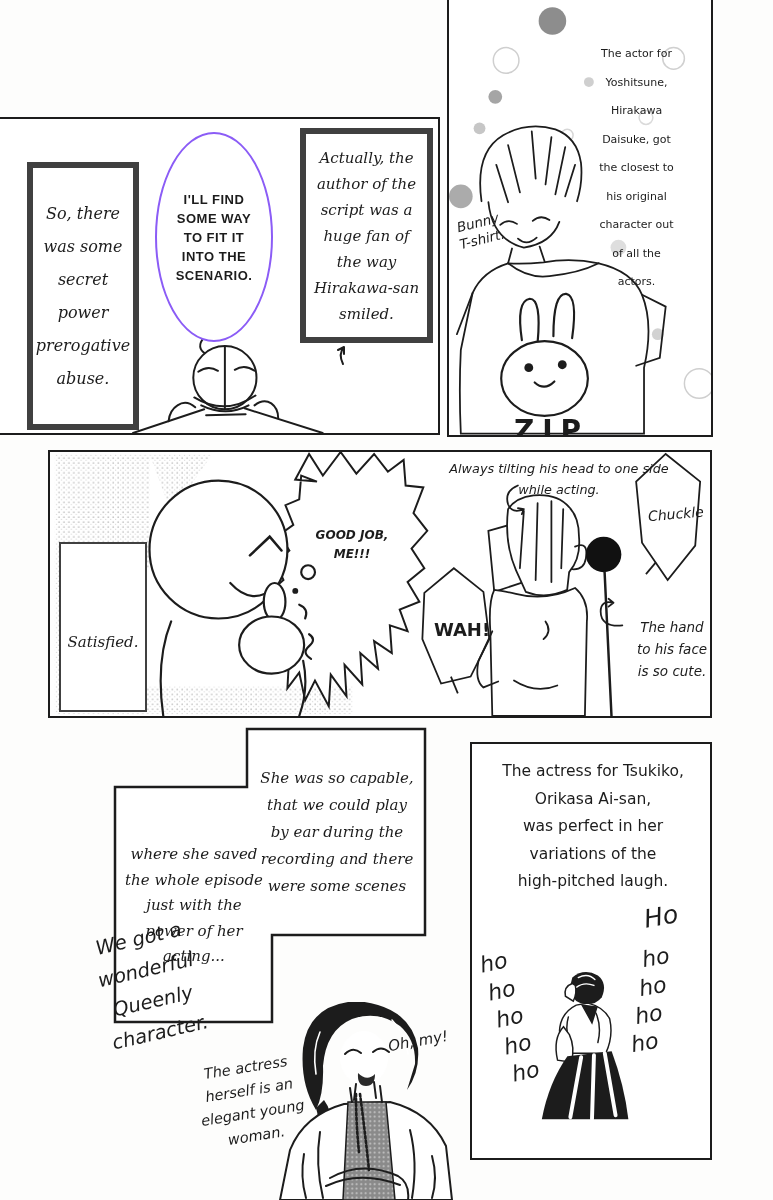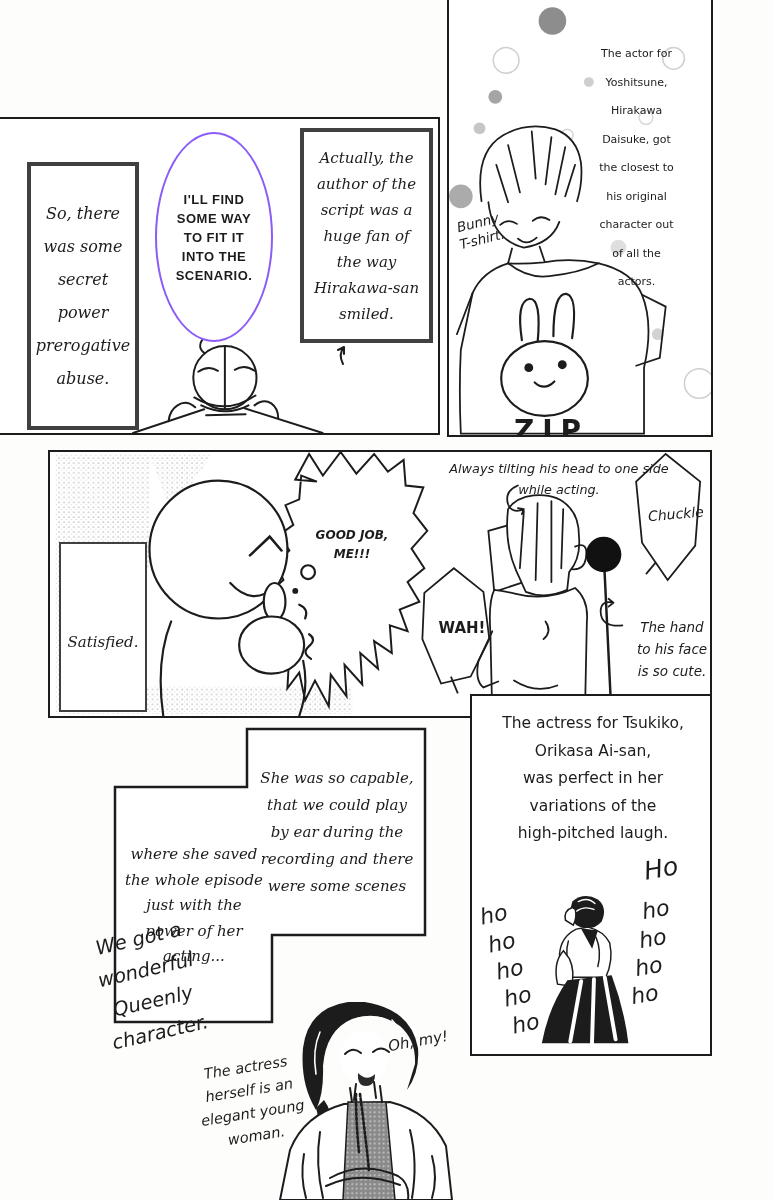--- a/index.html
+++ b/index.html
@@ -12,21 +12,21 @@
   .panel{
     position:absolute; background:#ffffff;
     border:2.5px solid #1c1c1c; box-sizing:border-box; overflow:hidden;
   }
   .artsvg{position:absolute; inset:0; width:100%; height:100%;}
   .txt{white-space:pre-line; text-align:center;}
   .script{font-family:"DejaVu Serif", serif; font-style:italic;}
   .comic{font-family:"DejaVu Sans", sans-serif;}
   .hand{font-family:"DejaVu Sans", sans-serif; font-style:italic;}
   .cbox{
-    position:absolute; background:#fff; border:4px solid #404040;
+    position:absolute; background:#fff; border:6px solid #404040;
     box-sizing:border-box; display:flex; align-items:center; justify-content:center;
   }
   .balloon{
     position:absolute; background:#fff; border:2px solid #8b5cf6;
     border-radius:50%; box-sizing:border-box;
     display:flex; align-items:center; justify-content:center;
     font-family:"Liberation Sans", sans-serif; font-weight:700;
   }
   .laugh{position:absolute; font-style:italic; line-height:1;}
 </style>
@@ -199,21 +199,21 @@
       </g>
     </svg>
     <div class="cbox" style="left:9px; top:90px; width:88px; height:170px; border-width:2px;">
       <div class="txt script" style="font-size:15px;margin-top:29px;">Satisfied.</div>
     </div>
     <div class="abs txt comic" style="left:248px; top:74px; width:108px; font-size:12px; line-height:19px; font-weight:bold; font-style:italic;">GOOD JOB,
 ME!!!</div>
     <div class="abs txt hand" style="left:398px; top:6px; width:222px; font-size:12.8px; line-height:21px;">Always tilting his head to one side
 while acting.</div>
     <div class="abs txt hand" style="left:598px; top:54px; width:52px; font-size:14px; transform:rotate(-5deg);">Chuckle</div>
-    <div class="abs txt comic" style="left:382px; top:167px; width:60px; font-size:15px; font-weight:bold;">WAH!</div>
+    <div class="abs txt comic" style="left:382px; top:167px; width:60px; font-size:18px; font-weight:bold;">WAH!</div>
     <div class="abs txt hand" style="left:578px; top:164px; width:88px; font-size:13.5px; line-height:22px;">The hand
 to his face
 is so cute.</div>
   </div>
 
   <svg class="abs" style="left:108px; top:722px;" width="322" height="306" viewBox="0 0 322 306">
     <polygon points="139,7 317,7 317,213 164,213 164,300 7,300 7,65 139,65" fill="#fff" stroke="#1c1c1c" stroke-width="2.5"></polygon>
   </svg>
   <div class="abs txt script" style="left:252px; top:752px; width:170px; height:160px; font-size:15px; line-height:27px; display:flex; align-items:center; justify-content:center;">She was so capable,
 that we could play
@@ -223,21 +223,21 @@
   <div class="abs txt script" style="left:122px; top:838px; width:144px; height:136px; font-size:15px; line-height:25.5px; display:flex; align-items:center; justify-content:center;">where she saved
 the whole episode
 just with the
 power of her
 acting...</div>
   <div class="abs txt hand" style="left:42px; top:922px; width:215px; font-size:19.5px; line-height:32px; transform:rotate(-13deg);">We got a
 wonderful
 Queenly
 character.</div>
 
-  <div class="panel" style="left:470px; top:694px; width:242px; height:362px;">
+  <div class="panel" style="left:470px; top:742px; width:242px; height:418px;">
     <svg class="artsvg" viewBox="0 0 242 362">
       <g transform="translate(62,200)" fill="none" stroke="#1c1c1c" stroke-width="1.5" stroke-linecap="round">
 
         <path d="M40,8 Q52,-2 66,6 Q76,14 70,28 Q62,38 48,34 Q38,30 38,16 Z" fill="#1c1c1c" stroke="none"></path>
         <path d="M46,8 Q56,3 63,10 M44,18 Q52,12 62,16" stroke="#fff" stroke-width="1.4"></path>
 
         <path d="M40,14 Q31,17 33,27 L41,32 Q45,24 43,16 Z" fill="#fff"></path>
 
         <path d="M44,36 Q28,44 27,62 Q27,77 37,85 L74,85 Q82,68 78,50 Q72,38 56,34 Z" fill="#fff"></path>
         <polygon points="50,36 60,54 65,38" fill="#1c1c1c"></polygon>

